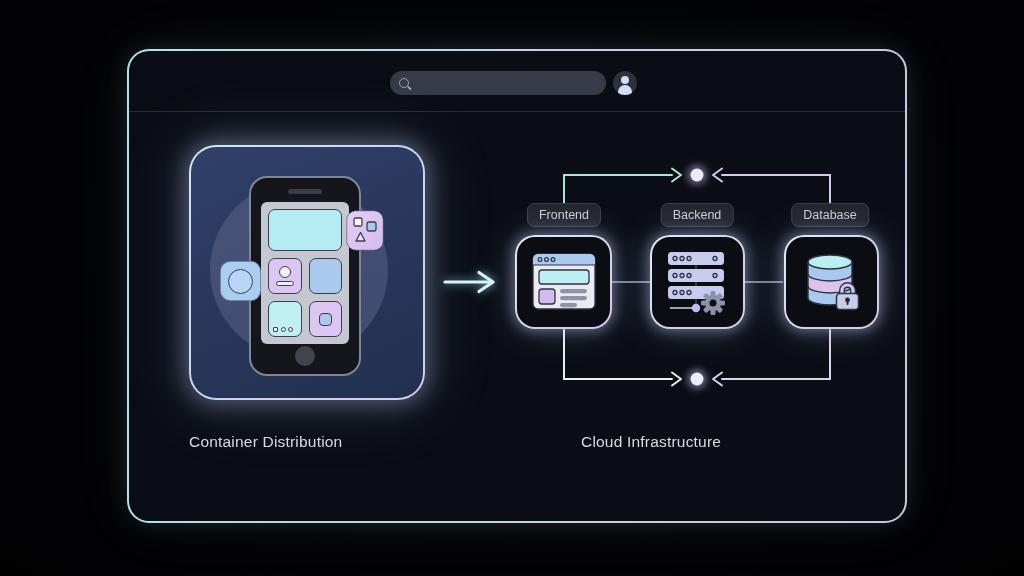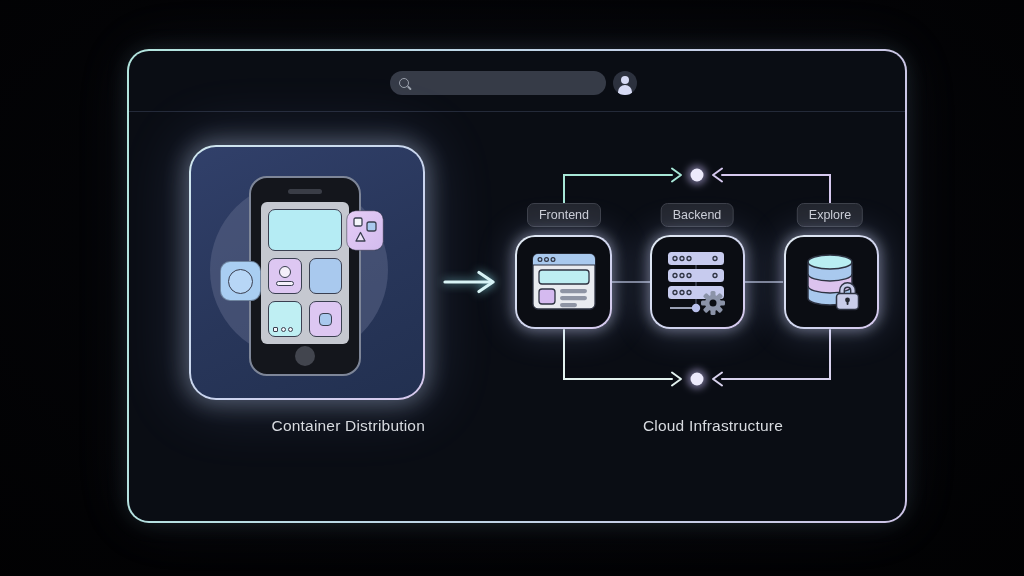--- a/index.html
+++ b/index.html
@@ -82,21 +82,21 @@
 
   .float-blue{
     position:absolute;left:29px;top:114px;width:41px;height:40px;border-radius:10px;
     background:#a9cef2;border:1px solid rgba(40,45,60,.45);box-sizing:border-box;
     display:flex;align-items:center;justify-content:center;
   }
   .fb-circle{width:25px;height:25px;border-radius:50%;background:#b7d6f6;border:1.5px solid #3a3f50;box-sizing:border-box;}
   .float-pink{position:absolute;left:155px;top:63px;width:38px;height:41px;}
 
   
-  .caption{position:absolute;color:#d8dbe0;font-size:15.5px;letter-spacing:.2px;text-align:right;}
+  .caption{position:absolute;color:#d8dbe0;font-size:15.5px;letter-spacing:.2px;text-align:left;margin-top:16px;}
   .caption-left{left:60px;top:366px;width:236px;}
   .caption-right{left:452px;top:366px;width:202px;}
 
   
   .flow-arrow{position:absolute;left:313px;top:219px;filter:drop-shadow(0 0 5px rgba(140,225,235,.85));}
 
   
   .connectors{position:absolute;left:373px;top:101px;}
   .diagram-card-border{
     position:absolute;width:97px;height:94px;border-radius:20px;padding:2px;box-sizing:border-box;
@@ -223,21 +223,21 @@
         <path d="M220,220.5 L211,227 L220,233.5" fill="none" stroke="#d9d3ee" stroke-width="2" stroke-linecap="round" stroke-linejoin="round"></path>
         <circle cx="195" cy="227" r="10" fill="rgba(199,190,245,.5)" filter="url(#softblur)"></circle>
         <circle cx="195" cy="227" r="6.5" fill="#eceafb"></circle>
 
         <line x1="110" y1="130" x2="148" y2="130" stroke="#7a8092" stroke-width="2"></line>
         <line x1="243" y1="130" x2="281" y2="130" stroke="#7a8092" stroke-width="2"></line>
       </svg>
 
       <div class="pill pill-frontend">Frontend</div>
       <div class="pill pill-backend">Backend</div>
-      <div class="pill pill-database">Explore</div>
+      <div class="pill pill-database">Database</div>
 
       <div class="diagram-card-border card-frontend">
         <div class="diagram-card">
           <svg width="66" height="60" viewBox="0 0 66 60">
             <rect x="2" y="2" width="62" height="55" rx="5" fill="#e9ebf0" stroke="#2e3342" stroke-width="1.3"></rect>
             <path d="M2,7 a5,5 0 0 1 5,-5 H59 a5,5 0 0 1 5,5 V13 H2 Z" fill="#a9c9ee"></path>
             <line x1="2" y1="13" x2="64" y2="13" stroke="#2e3342" stroke-width="1.1"></line>
             <circle cx="9" cy="7.5" r="1.9" fill="none" stroke="#2e3342" stroke-width="1.2"></circle>
             <circle cx="15.5" cy="7.5" r="1.9" fill="none" stroke="#2e3342" stroke-width="1.2"></circle>
             <circle cx="22" cy="7.5" r="1.9" fill="none" stroke="#2e3342" stroke-width="1.2"></circle>

